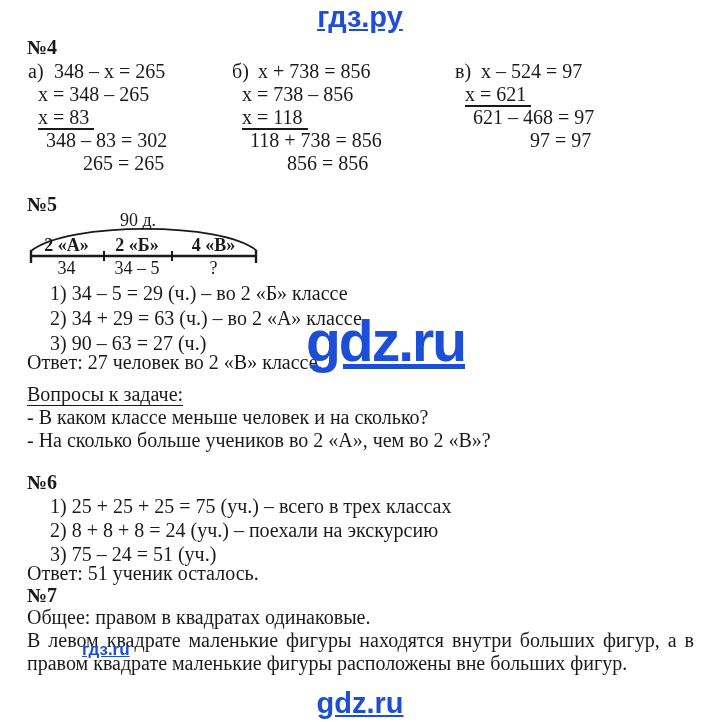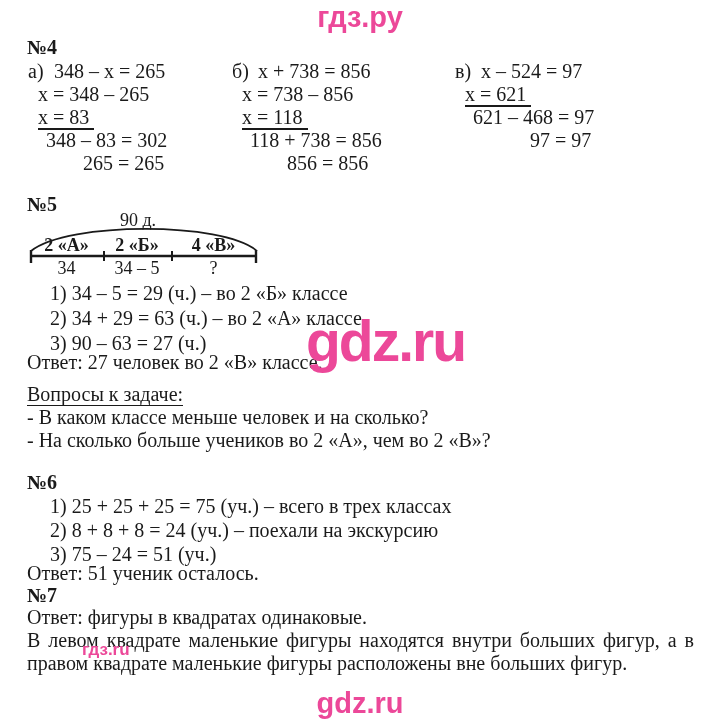--- a/index.html
+++ b/index.html
@@ -1,21 +1,21 @@
 <!DOCTYPE html>
 <html><head>
 <meta charset="utf-8">
 <style>
   html,body { margin:0; padding:0; background:#fff; }
   .page { position:relative; width:720px; height:722px; background:#ffffff;
           font-family:"Liberation Serif", serif; color:#1a1a1a; overflow:hidden; }
   .abs { position:absolute; }
 
   
-  .logo { font-family:"Liberation Sans", sans-serif; font-weight:700; color:#ec4899; }
+  .logo { font-family:"Liberation Sans", sans-serif; font-weight:700; color:#1d4ed8;text-decoration:underline; }
   .header-logo { left:0; top:1px; width:100%; text-align:center; font-size:29px; }
   .footer-logo { left:0; top:687px; width:100%; text-align:center; font-size:29px; }
   .wm-large { left:306px; top:313px; font-size:57px; letter-spacing:-2px; line-height:1; }
   .wm-small { left:82px; top:640px; font-size:17px; }
 
   
   .task-label { font-weight:700; font-size:20px; }
 
   
   .eq-col { top:60px; font-size:20px; line-height:23px; white-space:nowrap; }
@@ -121,20 +121,20 @@
 
   <div class="abs task-label" style="left:27px; top:471px;">№6</div>
   <div class="abs steps" style="left:50px; top:494px;">
     <div>1) 25 + 25 + 25 = 75 (уч.) – всего в трех классах</div>
     <div>2) 8 + 8 + 8 = 24 (уч.) – поехали на экскурсию</div>
     <div>3) 75 – 24 = 51 (уч.)</div>
   </div>
   <div class="abs bodyline" style="left:27px; top:562px;">Ответ: 51 ученик осталось.</div>
 
   <div class="abs task-label" style="left:27px; top:584px;">№7</div>
-  <div class="abs bodyline" style="left:27px; top:606px;">Ответ: фигуры в квадратах одинаковые.</div>
+  <div class="abs bodyline" style="left:27px; top:606px;">Общее: правом в квадратах одинаковые.</div>
   <div class="abs para" style="left:27px; top:629px;">В левом квадрате маленькие фигуры находятся внутри больших фигур, а в правом квадрате маленькие фигуры расположены вне больших фигур.</div>
 
   <div class="abs logo wm-small">гдз.ru</div>
 
   <div class="abs logo footer-logo">gdz.ru</div>
 
 </div>
 
 </body></html>

